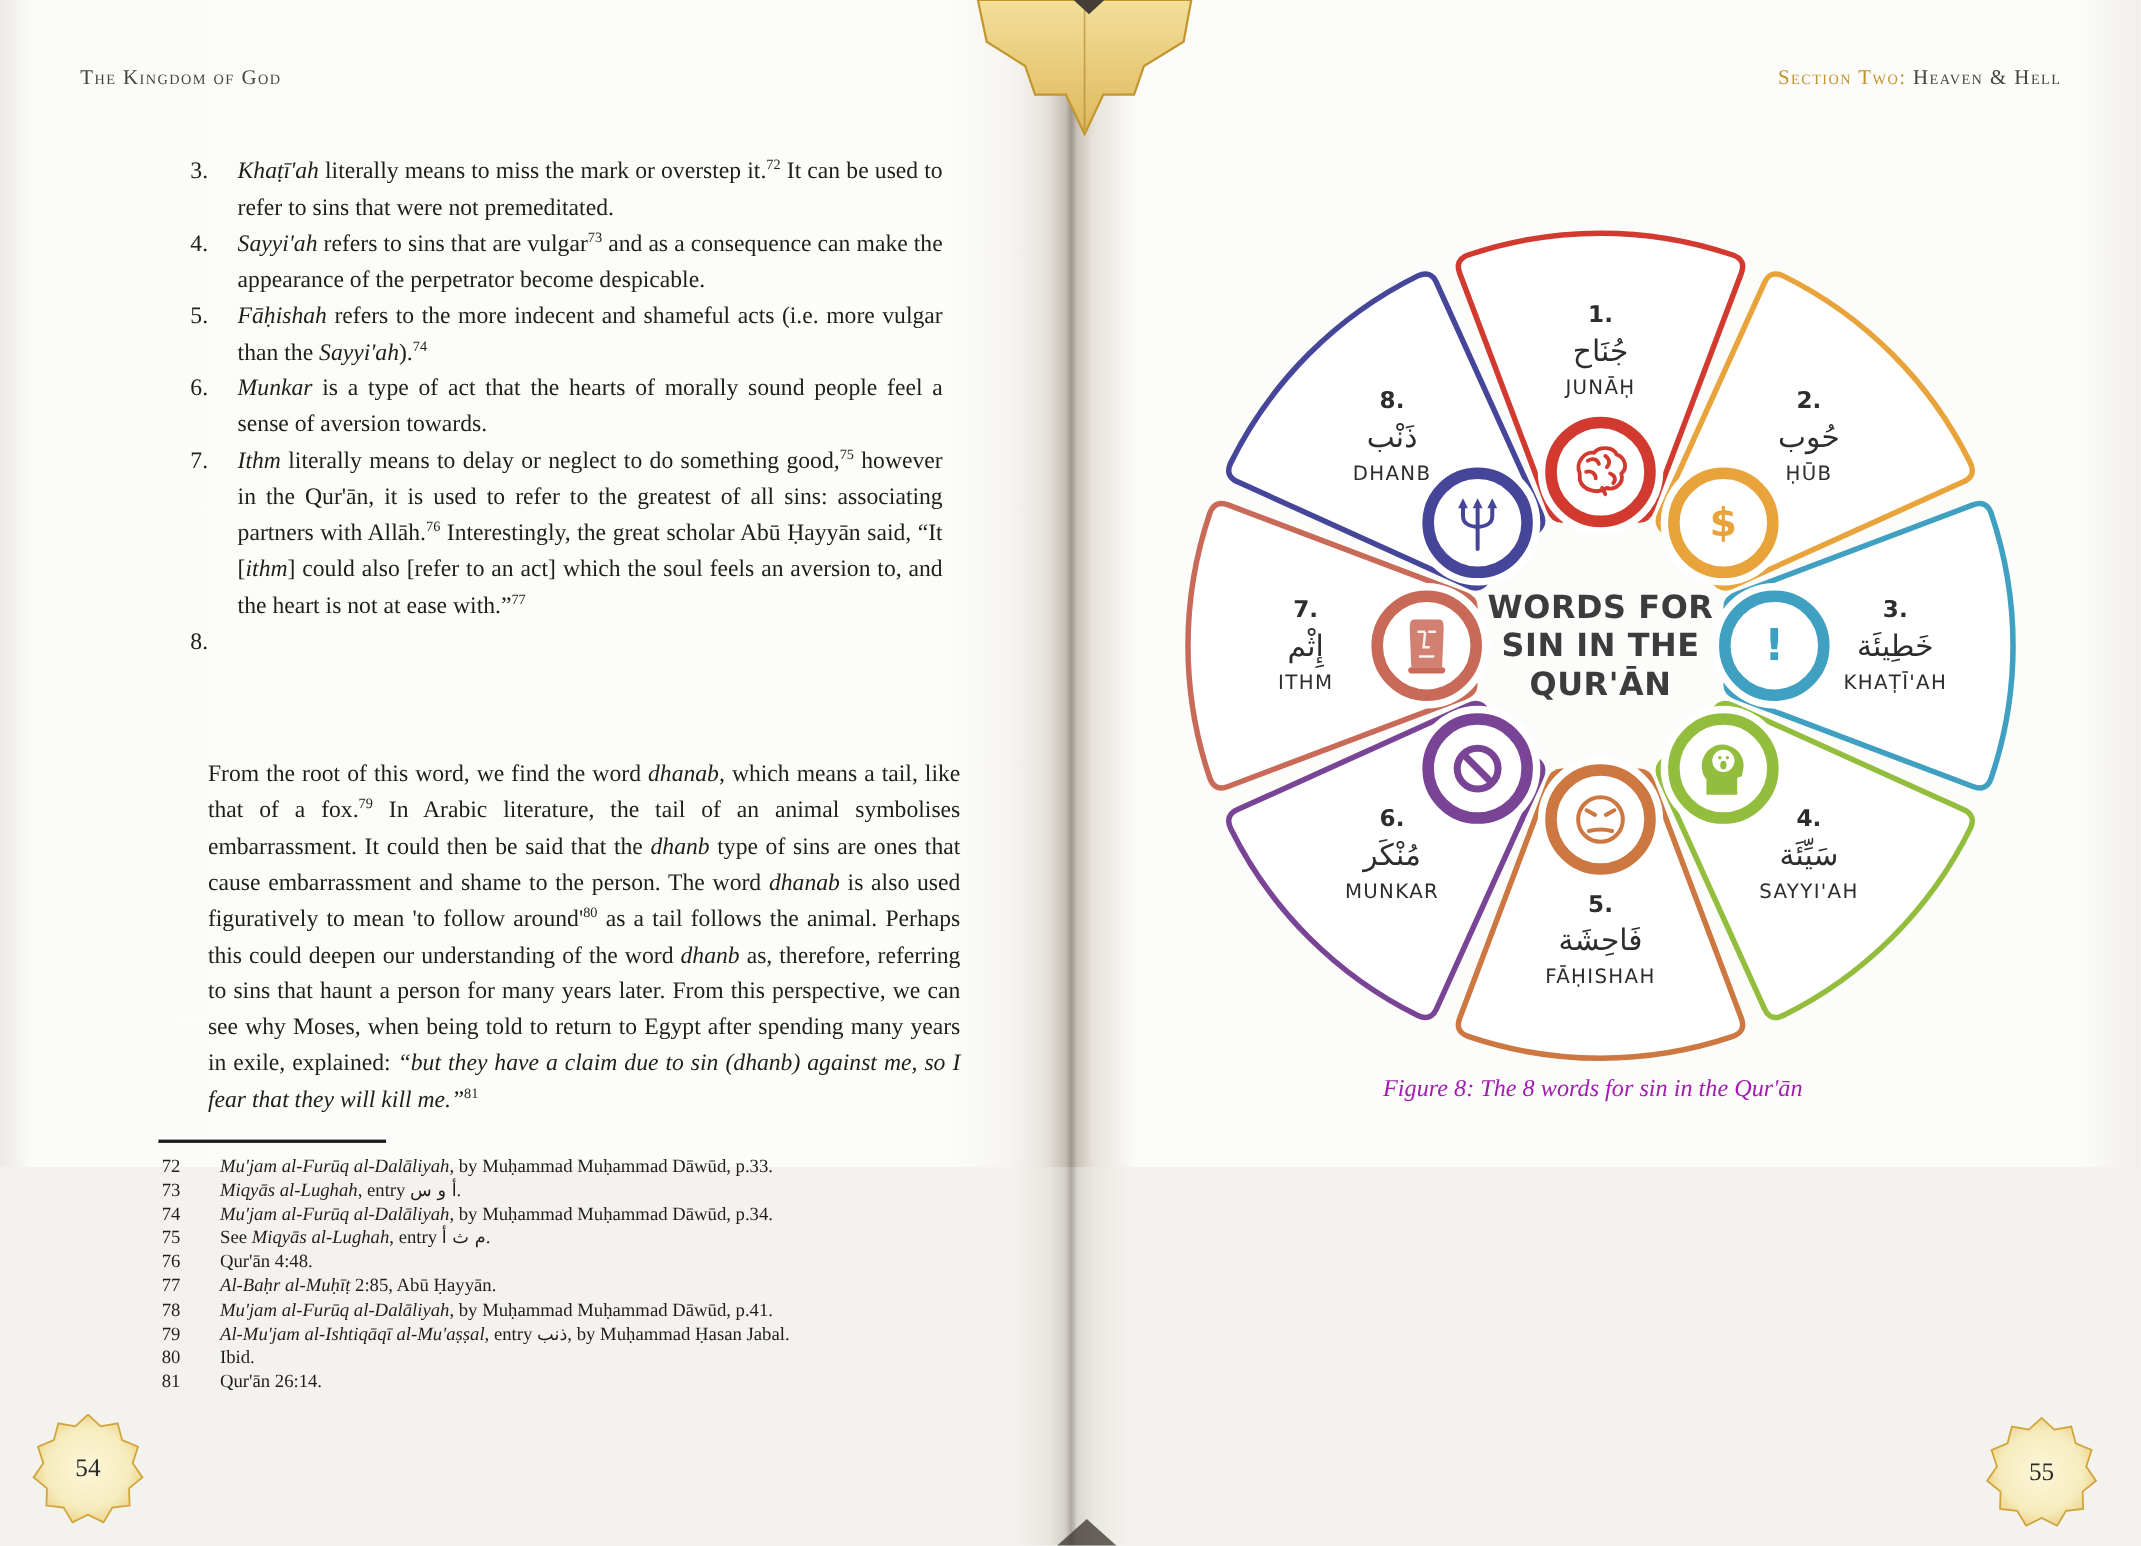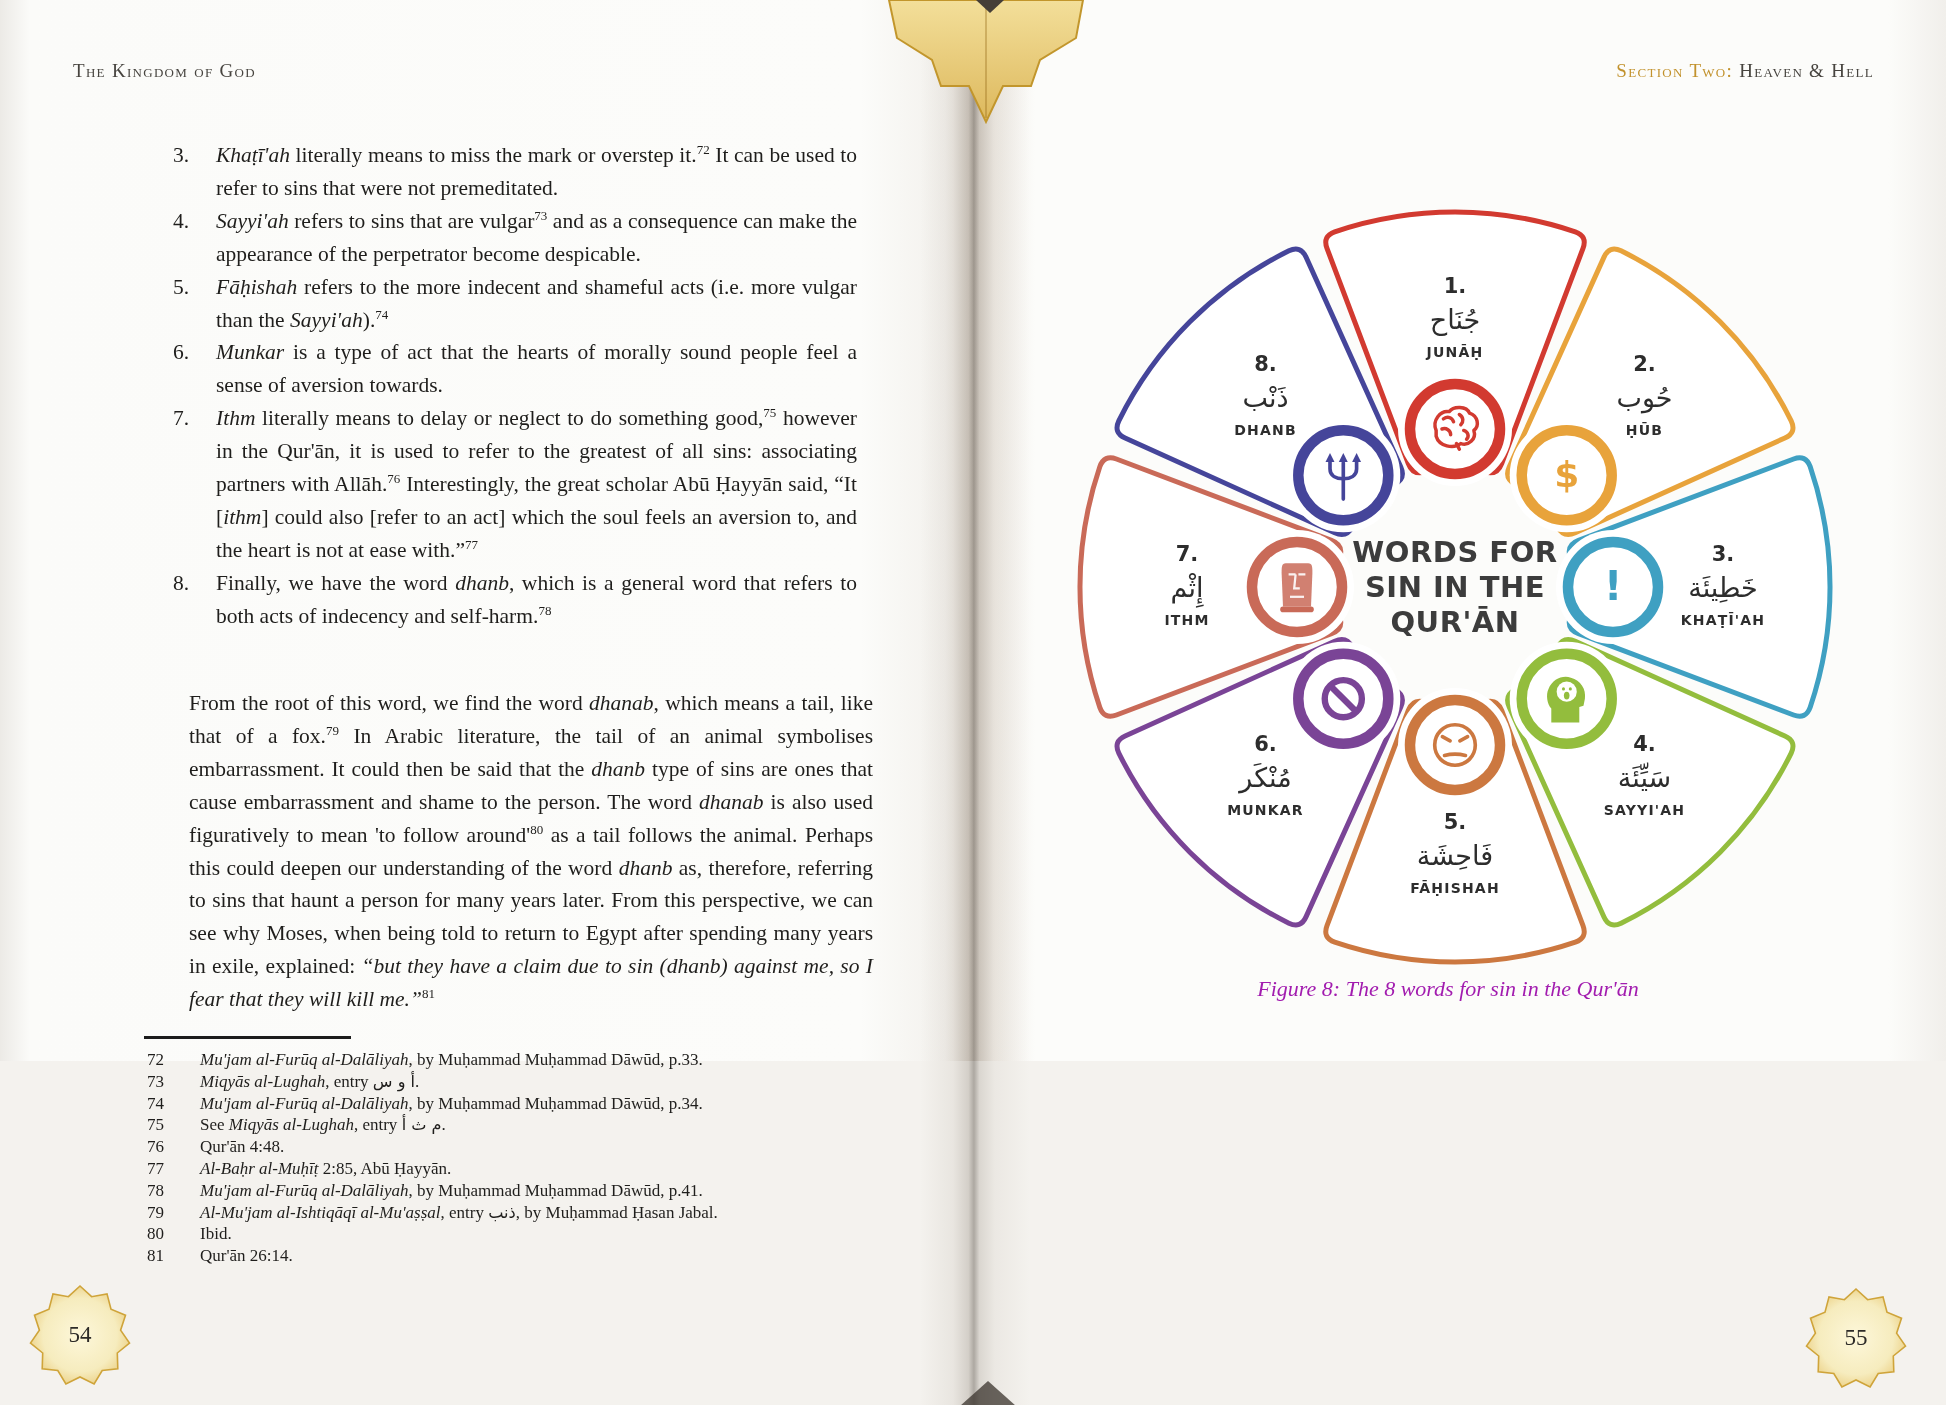--- a/index.html
+++ b/index.html
@@ -40,39 +40,39 @@
     font-size:23px;color:#2c2a27}
   #wheel{position:absolute;left:1060px;top:190px;width:790px;height:790px}
   #wheel svg.main{position:absolute;inset:0}
   #wheel-center{position:absolute;left:395px;top:397px;transform:translate(-50%,-50%);
     text-align:center;font-family:"DejaVu Sans",sans-serif;font-weight:700;font-size:29px;
     line-height:35px;letter-spacing:.5px;color:#3c3c3c;white-space:nowrap}
   .seg-label{position:absolute;width:190px;transform:translate(-50%,-50%);text-align:center;
     font-family:"DejaVu Sans",sans-serif;color:#2d2d2d}
   .seg-num{font-weight:700;font-size:21px;line-height:25px}
   .seg-ar{font-size:27px;line-height:42px}
-  .seg-tr{font-weight:700;font-size:14px;line-height:23px;letter-spacing:1.2px}
+  .seg-tr{font-weight:400;font-size:18px;line-height:23px;letter-spacing:1.2px}
   .caption{position:absolute;left:1148px;top:976px;width:600px;text-align:center;
     font-style:italic;font-size:22px;color:#a21caf}
   .ornament{position:absolute;left:845px;top:0}
   .spine-notch{position:absolute;left:940px;top:1377px}
 </style>
 </head>
 <body>
 
 <div class="page page-left">
   <div class="runhead runhead-left">The Kingdom of God</div>
 
   <div id="sin-list">
       <div class="li"><span class="li-num">3.</span><span><i>Khaṭī'ah</i> literally means to miss the mark or overstep it.<sup>72</sup> It can be used to refer to sins that were not premeditated.</span></div>
       <div class="li"><span class="li-num">4.</span><span><i>Sayyi'ah</i> refers to sins that are vulgar<sup>73</sup> and as a consequence can make the appearance of the perpetrator become despicable.</span></div>
       <div class="li"><span class="li-num">5.</span><span><i>Fāḥishah</i> refers to the more indecent and shameful acts (i.e. more vulgar than the <i>Sayyi'ah</i>).<sup>74</sup></span></div>
       <div class="li"><span class="li-num">6.</span><span><i>Munkar</i> is a type of act that the hearts of morally sound people feel a sense of aversion towards.</span></div>
       <div class="li"><span class="li-num">7.</span><span><i>Ithm</i> literally means to delay or neglect to do something good,<sup>75</sup> however in the Qur'ān, it is used to refer to the greatest of all sins: associating partners with Allāh.<sup>76</sup> Interestingly, the great scholar Abū Ḥayyān said, “It [<i>ithm</i>] could also [refer to an act] which the soul feels an aversion to, and the heart is not at ease with.”<sup>77</sup></span></div>
-      <div class="li"><span class="li-num">8.</span><span>Finally, we have the word <i>dhanb</i>, which is a general word that refers to both acts of indecency and self-harm.<sup>78</sup></span></div>
+      <div class="li"><span class="li-num">8.</span></div>
     </div>
 
   <p id="body-paragraph">From the root of this word, we find the word <i>dhanab</i>, which means a tail, like that of a fox.<sup>79</sup> In Arabic literature, the tail of an animal symbolises embarrassment. It could then be said that the <i>dhanb</i> type of sins are ones that cause embarrassment and shame to the person. The word <i>dhanab</i> is also used figuratively to mean 'to follow around'<sup>80</sup> as a tail follows the animal. Perhaps this could deepen our understanding of the word <i>dhanb</i> as, therefore, referring to sins that haunt a person for many years later. From this perspective, we can see why Moses, when being told to return to Egypt after spending many years in exile, explained: <i>“but they have a claim due to sin (dhanb) against me, so I fear that they will kill me.”</i><sup>81</sup></p>
 
   <div class="fn-rule"></div>
   <div id="footnotes">
       <div class="fn"><span class="fn-num">72</span><span><i>Mu'jam al-Furūq al-Dalāliyah</i>, by Muḥammad Muḥammad Dāwūd, p.33.</span></div>
       <div class="fn"><span class="fn-num">73</span><span><i>Miqyās al-Lughah</i>, entry <bdo dir="ltr" class="arab">س و أ</bdo>.</span></div>
       <div class="fn"><span class="fn-num">74</span><span><i>Mu'jam al-Furūq al-Dalāliyah</i>, by Muḥammad Muḥammad Dāwūd, p.34.</span></div>
       <div class="fn"><span class="fn-num">75</span><span>See <i>Miqyās al-Lughah</i>, entry <bdo dir="ltr" class="arab">أ ث م</bdo>.</span></div>

